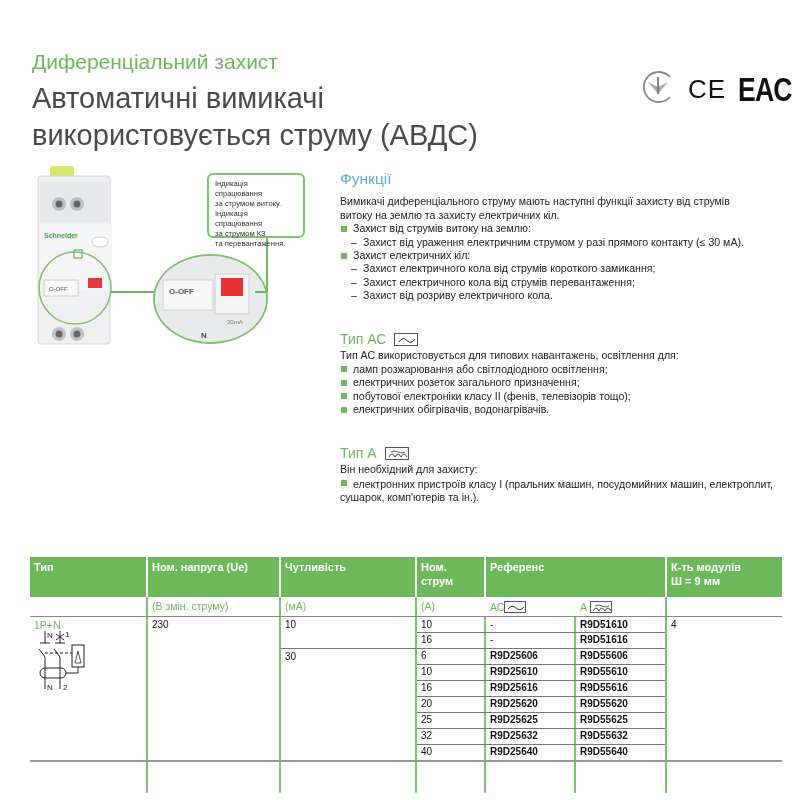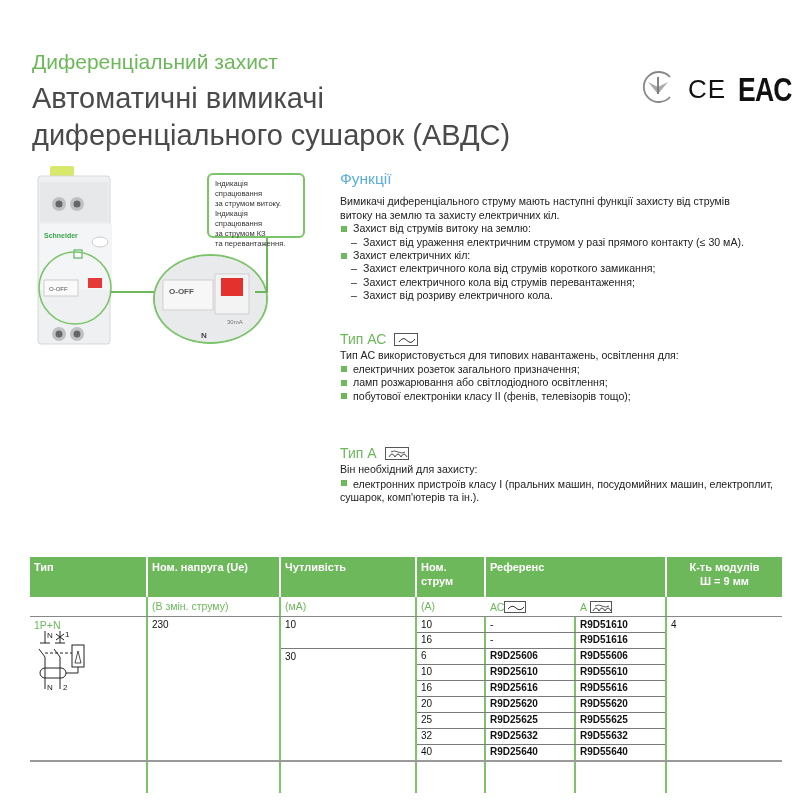--- a/index.html
+++ b/index.html
@@ -41,21 +41,21 @@
   .cell { position: absolute; font-size: 10px; padding: 1px 4px; color: #111; }
   .cell.b { font-weight: bold; }
   .hl-thin { position: absolute; height: 1px; background: #7a7a7a; }
 </style>
 </head>
 <body>
 
 <div class="pre-title">Диференціальний захист</div>
 <div class="title">
   <div>Автоматичні вимикачі</div>
-  <div>диференціального сушарок (АВДС)</div>
+  <div>використовується струму (АВДС)</div>
 </div>
 
 <div class="certs">
   <span>
     <svg width="36" height="36" viewBox="0 0 36 36">
       <path d="M30 8 A15 15 0 1 0 30 28" fill="none" stroke="#888" stroke-width="1.8"></path>
       <path d="M8 13 L18 25 L28 13 L18 18 Z" fill="#aaa"></path>
       <path d="M18 8 L18 25" stroke="#777" stroke-width="1.8"></path>
     </svg>
   </span>
@@ -142,29 +142,33 @@
     <span>Тип АС</span>
     <span class="wave-box">
       <svg width="24" height="13" viewBox="0 0 24 13">
           <path d="M4 8 Q8 2 12 6.5 T20 5" fill="none" stroke="#333" stroke-width="1"></path>
         </svg>
     </span>
   </div>
   <div>Тип АС використовується для типових навантажень, освітлення для:</div>
   <div class="bullet">
       <span class="sq"></span>
+      <span>ламп розжарювання або світлодіодного освітлення;</span>
+    </div>
+  <div class="bullet">
+      <span class="sq"></span>
       <span>електричних розеток загального призначення;</span>
     </div>
   <div class="bullet">
       <span class="sq"></span>
-      <span>ламп розжарювання або світлодіодного освітлення;</span>
-    </div>
-  <div class="bullet">
-      <span class="sq"></span>
       <span>побутової електроніки класу II (фенів, телевізорів тощо);</span>
+    </div>
+  <div class="bullet">
+      <span class="sq"></span>
+      <span>електричних обігрівачів, водонагрівачів.</span>
     </div>
 </div>
 
 <div class="section" style="top:447px;">
   <div class="sec-title-green">
     <span>Тип А</span>
     <span class="wave-box">
       <svg width="24" height="13" viewBox="0 0 24 13">
           <path d="M3 9 Q6 3 9 9 Q12 3 15 9 Q18 3 21 9" fill="none" stroke="#333" stroke-width="0.9"></path>
           <path d="M5 4 Q8 2 12 4 T19 4" fill="none" stroke="#333" stroke-width="0.8"></path>
@@ -178,21 +182,21 @@
 <div class="tbl">
   <div class="thead"></div>
   <div class="th" style="left:0; width:108px;">Тип</div>
   <div class="th" style="left:118px; width:130px;">Ном. напруга (Ue)</div>
   <div class="th" style="left:251px; width:133px;">Чутливість</div>
   <div class="th" style="left:387px; width:66px;">
     <div>Ном.</div>
       <div>струм</div>
   </div>
   <div class="th" style="left:456px; width:178px;">Референс</div>
-  <div class="th" style="left:637px; width:115px;text-align:center;">
+  <div class="th" style="left:637px; width:115px;">
     <div>К-ть модулів</div>
       <div>Ш = 9 мм</div>
   </div>
   <div class="vline-w" style="left:116px;"></div>
   <div class="vline-w" style="left:249px;"></div>
   <div class="vline-w" style="left:385px;"></div>
   <div class="vline-w" style="left:454px;"></div>
   <div class="vline-w" style="left:635px;"></div>
 
   <div class="sub" style="left:118px;">(В змін. струму)</div>

